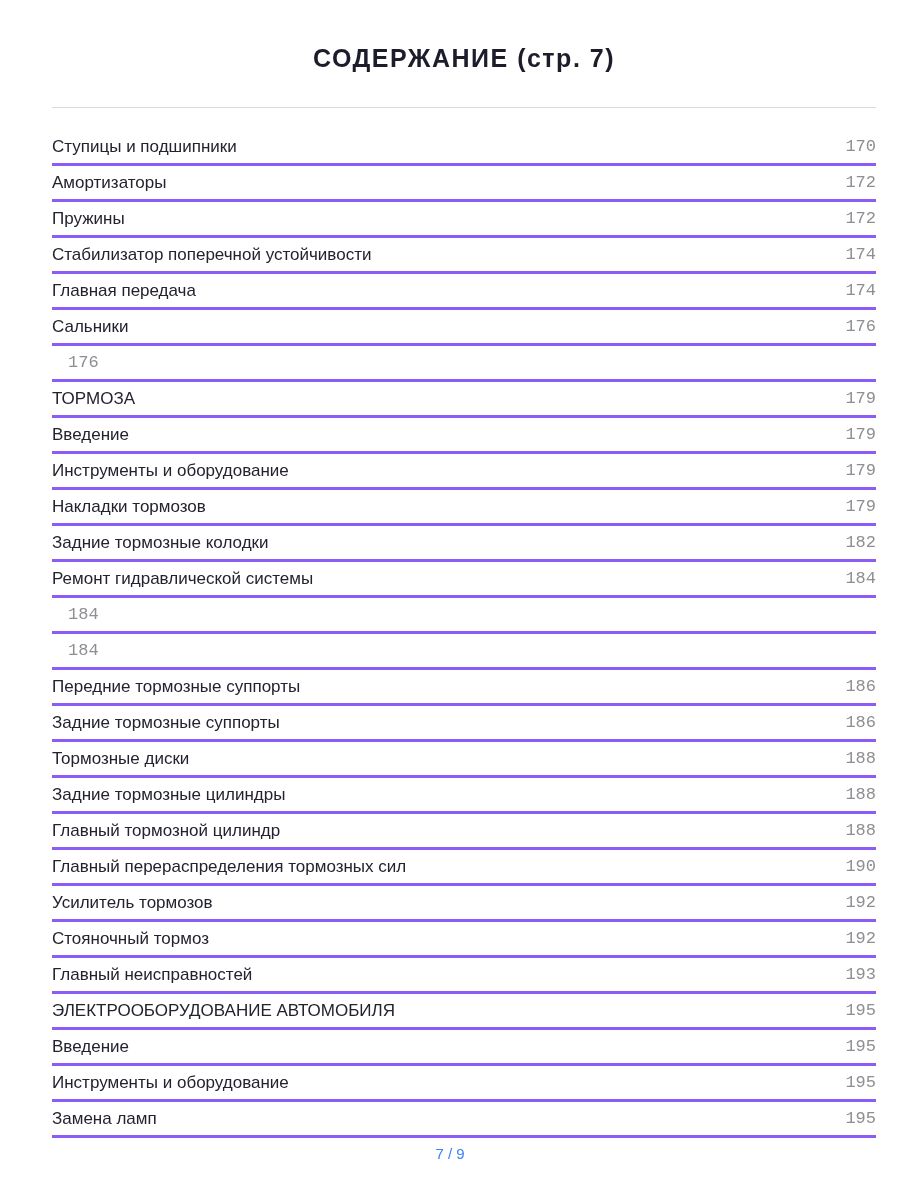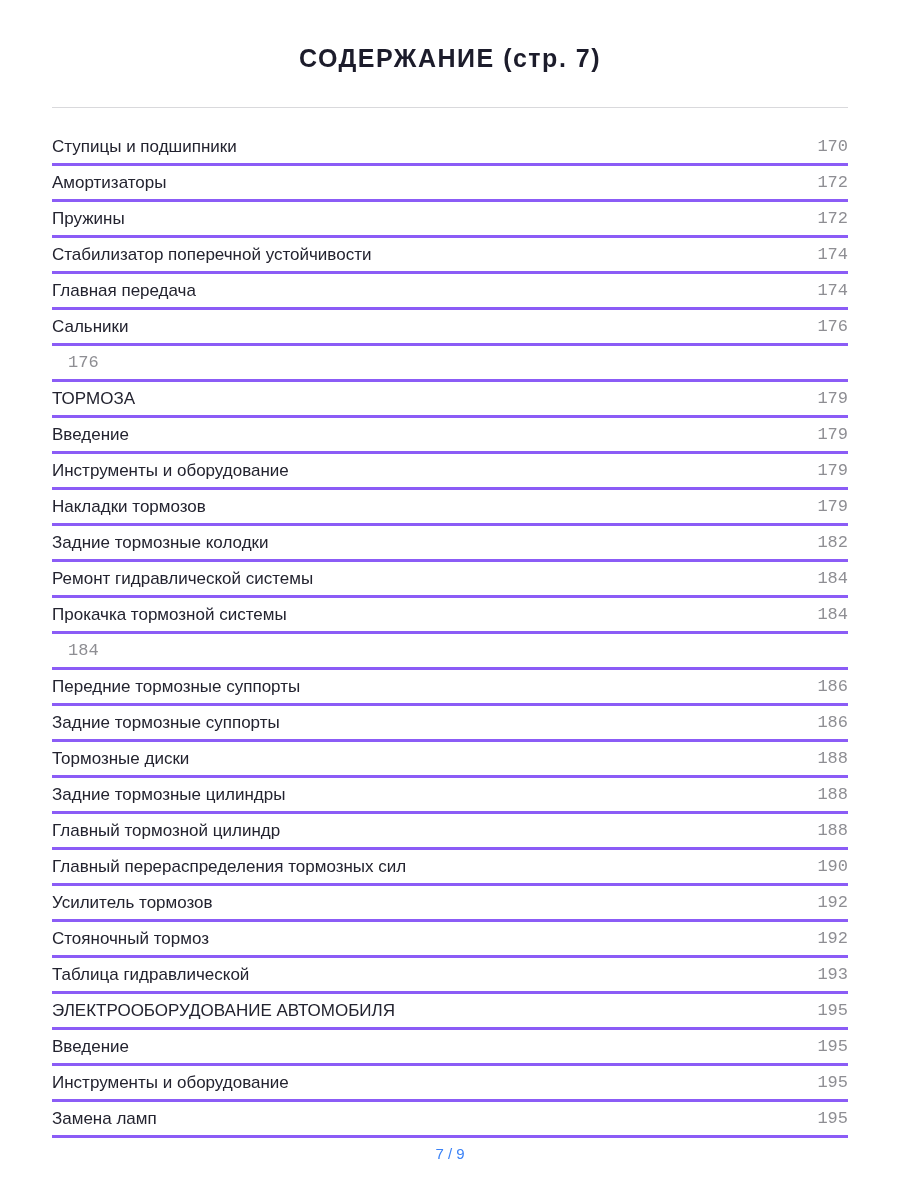--- a/index.html
+++ b/index.html
@@ -9,21 +9,21 @@
   }
   body {
     width: 900px;
     height: 1200px;
     font-family: "Liberation Sans", sans-serif;
     color: #1f1f2e;
     position: relative;
     box-sizing: border-box;
   }
   .page {
-    padding: 36px 52px 0 52px;
+    padding: 36px 24px 0 52px;
     box-sizing: border-box;
   }
   .page-title {
     text-align: center;
     font-size: 25px;
     font-weight: 700;
     letter-spacing: 1.5px;
     color: #1c1c2b;
     margin: 0;
     padding: 8px 0 34px 0;
@@ -118,21 +118,20 @@
       </div>
       <div class="toc-row">
         <span class="toc-label">Задние тормозные колодки</span>
         <span class="toc-page">182</span>
       </div>
       <div class="toc-row">
         <span class="toc-label">Ремонт гидравлической системы</span>
         <span class="toc-page">184</span>
       </div>
       <div class="toc-row">
-        <span class="toc-label">Прокачка тормозной системы</span>
         <span class="toc-page">184</span>
       </div>
       <div class="toc-row">
         <span class="toc-page">184</span>
       </div>
       <div class="toc-row">
         <span class="toc-label">Передние тормозные суппорты</span>
         <span class="toc-page">186</span>
       </div>
       <div class="toc-row">
@@ -157,21 +156,21 @@
       </div>
       <div class="toc-row">
         <span class="toc-label">Усилитель тормозов</span>
         <span class="toc-page">192</span>
       </div>
       <div class="toc-row">
         <span class="toc-label">Стояночный тормоз</span>
         <span class="toc-page">192</span>
       </div>
       <div class="toc-row">
-        <span class="toc-label">Таблица гидравлической</span>
+        <span class="toc-label">Главный неисправностей</span>
         <span class="toc-page">193</span>
       </div>
       <div class="toc-row">
         <span class="toc-label">ЭЛЕКТРООБОРУДОВАНИЕ АВТОМОБИЛЯ</span>
         <span class="toc-page">195</span>
       </div>
       <div class="toc-row">
         <span class="toc-label">Введение</span>
         <span class="toc-page">195</span>
       </div>

